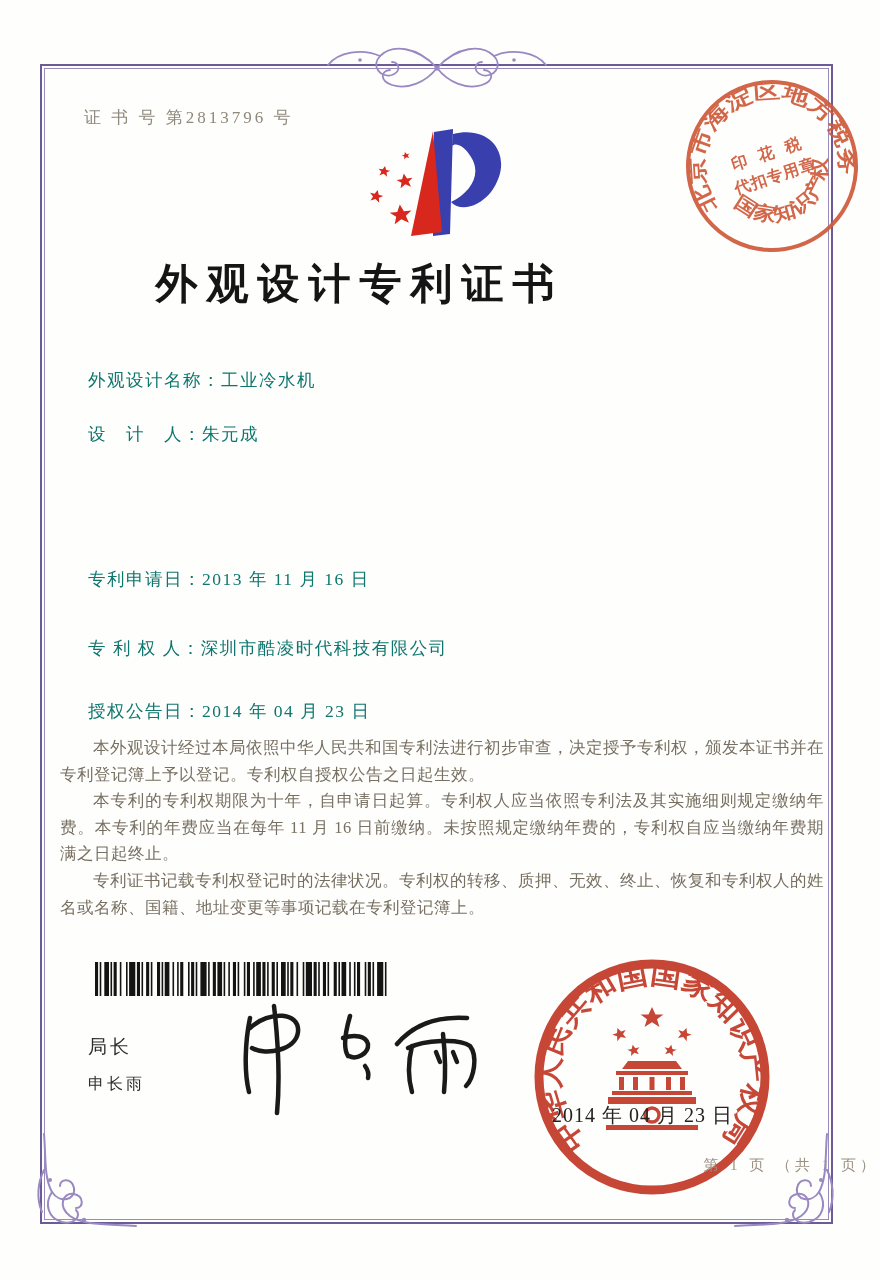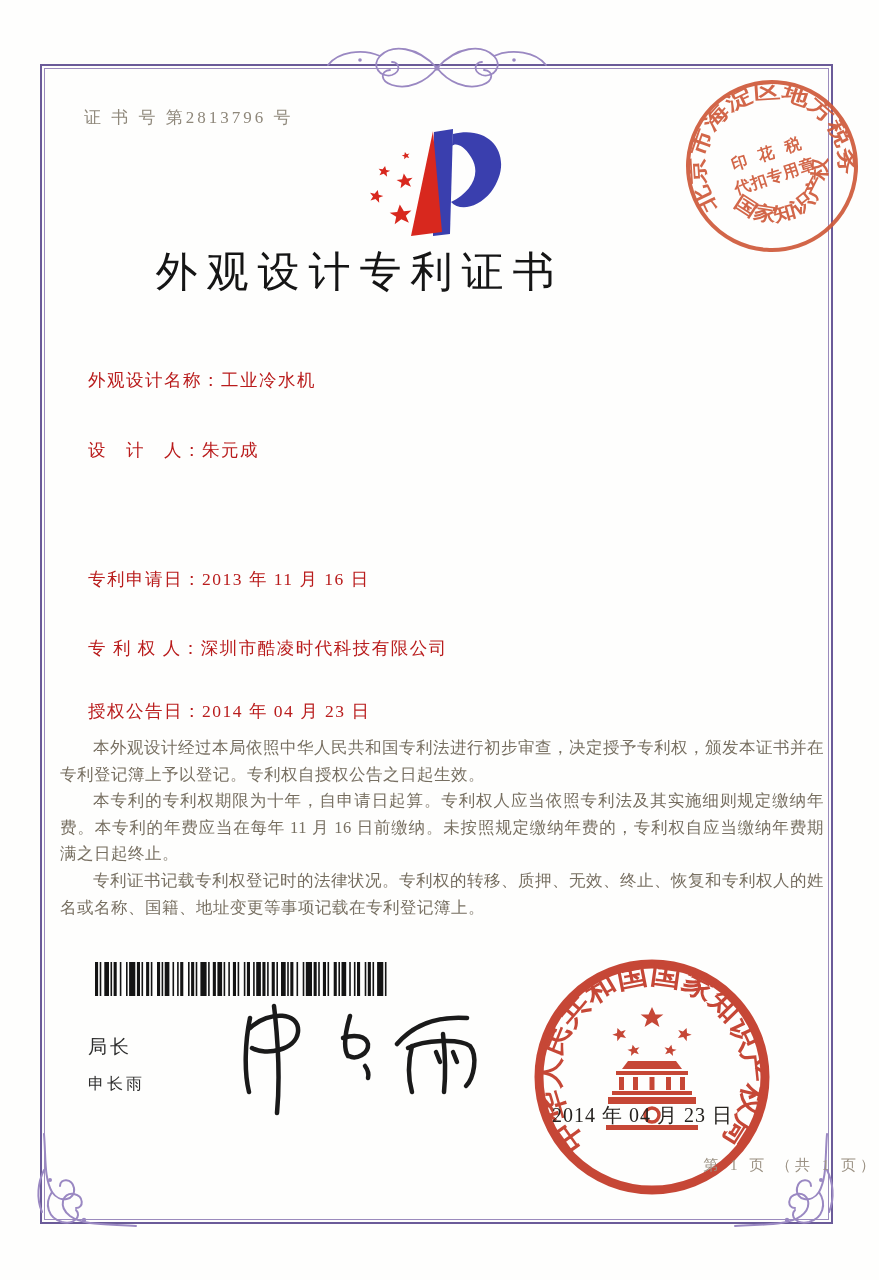--- a/index.html
+++ b/index.html
@@ -13,28 +13,28 @@
     border:2.5px solid #6b5b99;}
   .frame-inner{position:absolute;left:2px;top:2px;right:2px;bottom:2px;
     border:1px solid #9b8bbd;}
   .flourish{position:absolute;pointer-events:none;}
   
   .cert-no{position:absolute;left:84px;top:106px;font-size:17px;color:#8f887b;
     letter-spacing:3px;}
   
   .logo{position:absolute;left:363px;top:126px;}
   
-  .title{position:absolute;left:0;top:244px;width:719px;text-align:center;
-    font-size:42px;font-weight:400;color:#151515;letter-spacing:9px;}
+  .title{position:absolute;left:0;top:256px;width:719px;text-align:center;
+    font-size:42px;font-weight:700;color:#151515;letter-spacing:9px;}
   
   .tax-seal{position:absolute;left:680px;top:74px;opacity:.92;}
   
-  .field{position:absolute;left:88px;font-size:17.5px;color:#b91c1c;
+  .field{position:absolute;left:88px;font-size:17.5px;color:#0f766e;
     letter-spacing:1.5px;white-space:nowrap;}
-  .f0{top:368px}.f1{top:438px}.f2{top:503px}.f3{top:567px}.f4{top:636px}.f5{top:699px}
+  .f0{top:368px}.f1{top:422px}.f2{top:503px}.f3{top:567px}.f4{top:636px}.f5{top:699px}
   
   .body-text{position:absolute;left:60px;top:735px;width:764px;
     font-size:16.5px;line-height:26.6px;color:#776f61;text-align:justify;}
   .body-text p{margin:0;text-indent:2em;letter-spacing:.5px;}
   
   .barcode{position:absolute;left:95px;top:962px;}
   
   .sig-role{position:absolute;left:88px;top:1034px;font-size:19px;color:#2d2d2d;
     letter-spacing:3px;font-family:"Liberation Sans","DejaVu Sans",sans-serif;text-align:right;}
   .sig-name{position:absolute;left:88px;top:1074px;font-size:16px;color:#2d2d2d;

